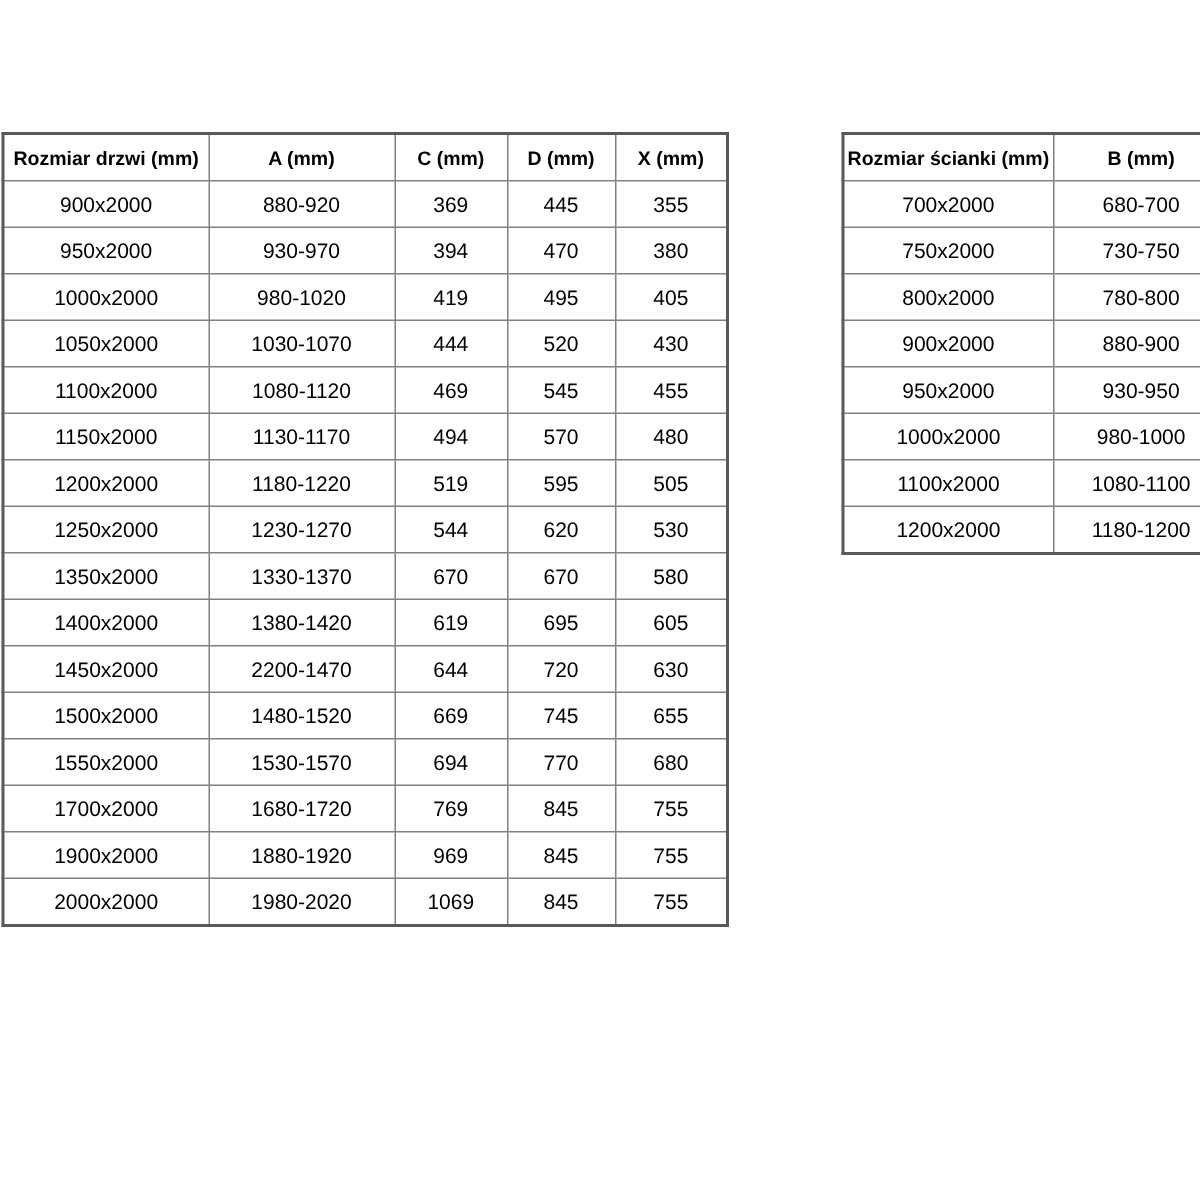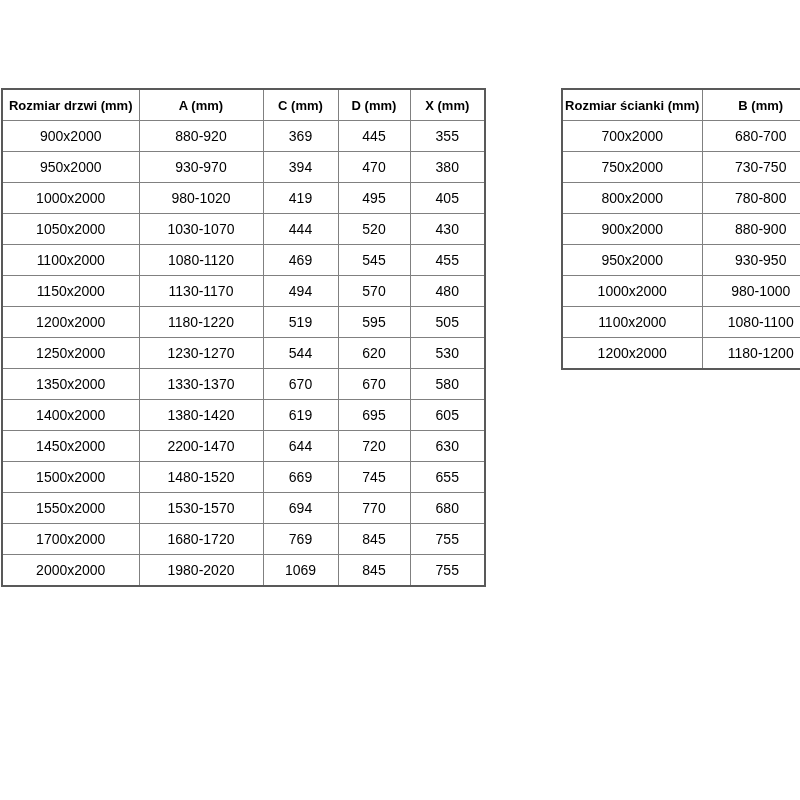--- a/index.html
+++ b/index.html
@@ -182,20 +182,27 @@
           <td>680</td>
         </tr>
         <tr>
           <td>1700x2000</td>
           <td>1680-1720</td>
           <td>769</td>
           <td>845</td>
           <td>755</td>
         </tr>
         <tr>
+          <td>1900x2000</td>
+          <td>1880-1920</td>
+          <td>969</td>
+          <td>845</td>
+          <td>755</td>
+        </tr>
+        <tr>
           <td>2000x2000</td>
           <td>1980-2020</td>
           <td>1069</td>
           <td>845</td>
           <td>755</td>
         </tr>
       </tbody>
   </table>
 
   <table class="spec" id="walls-table">

